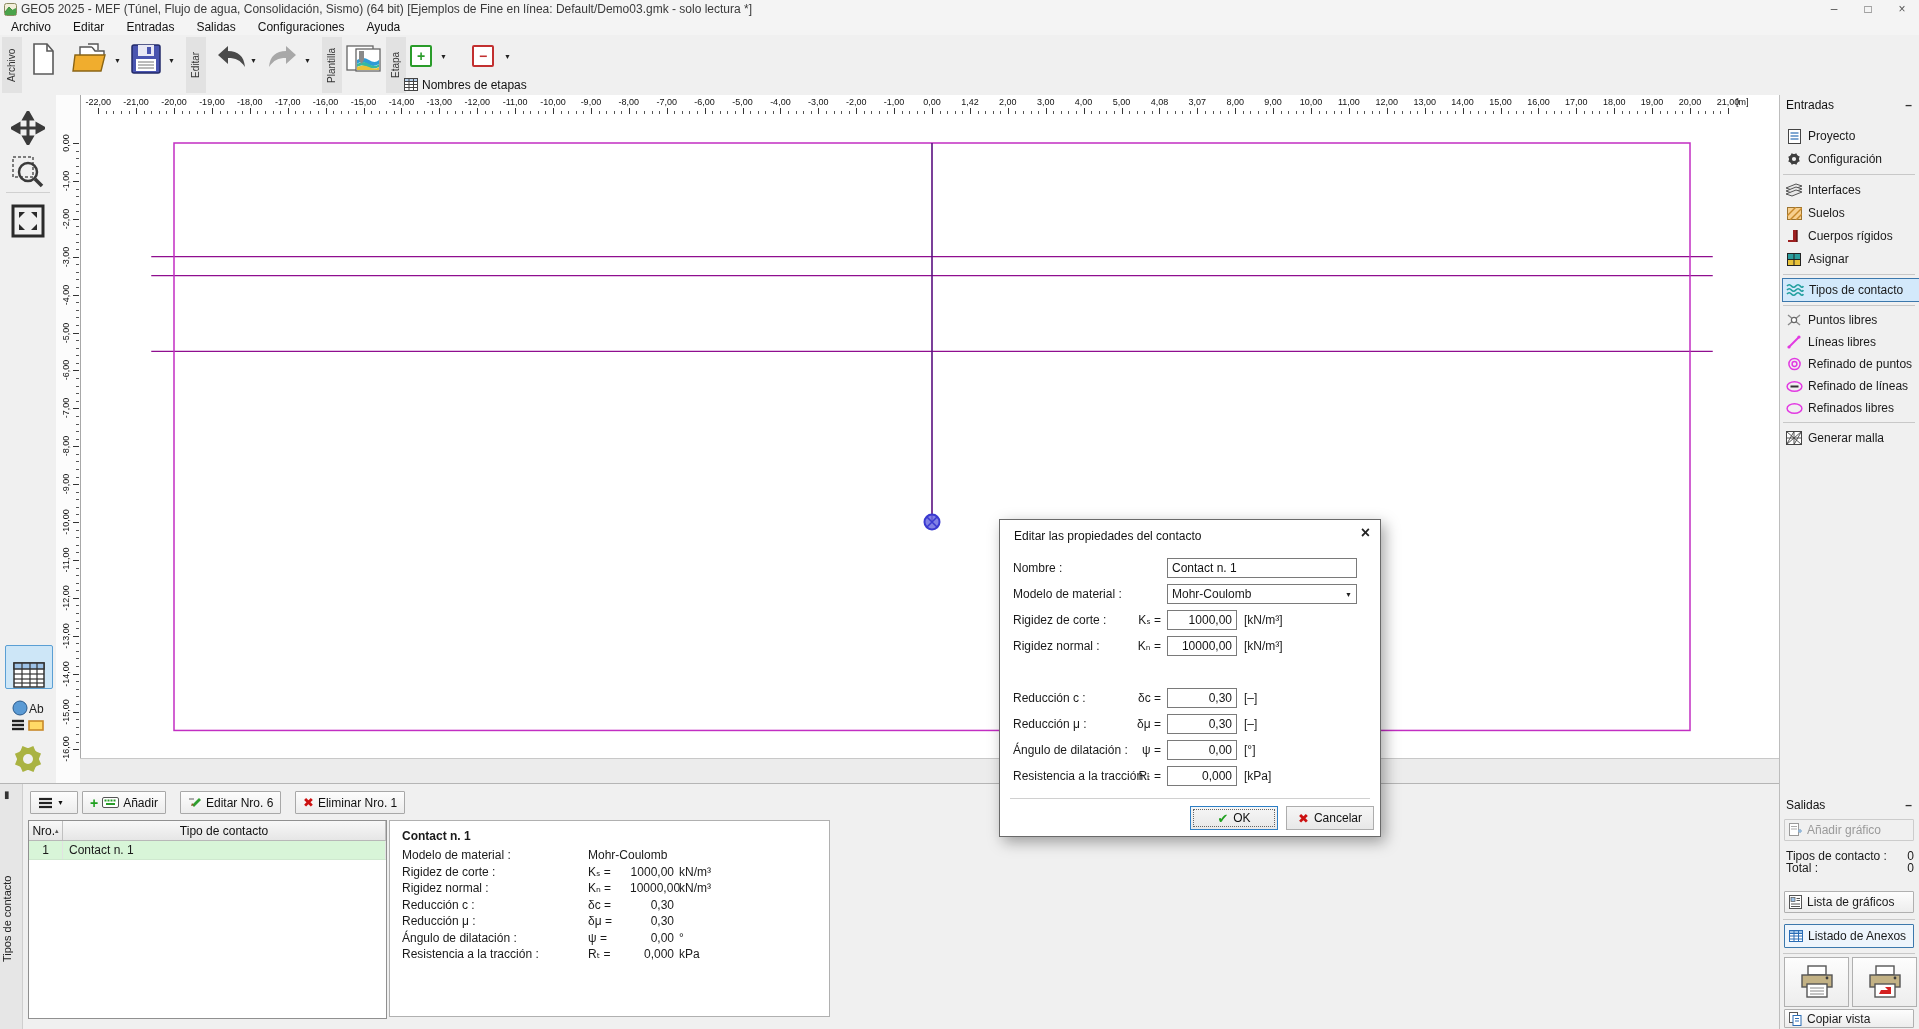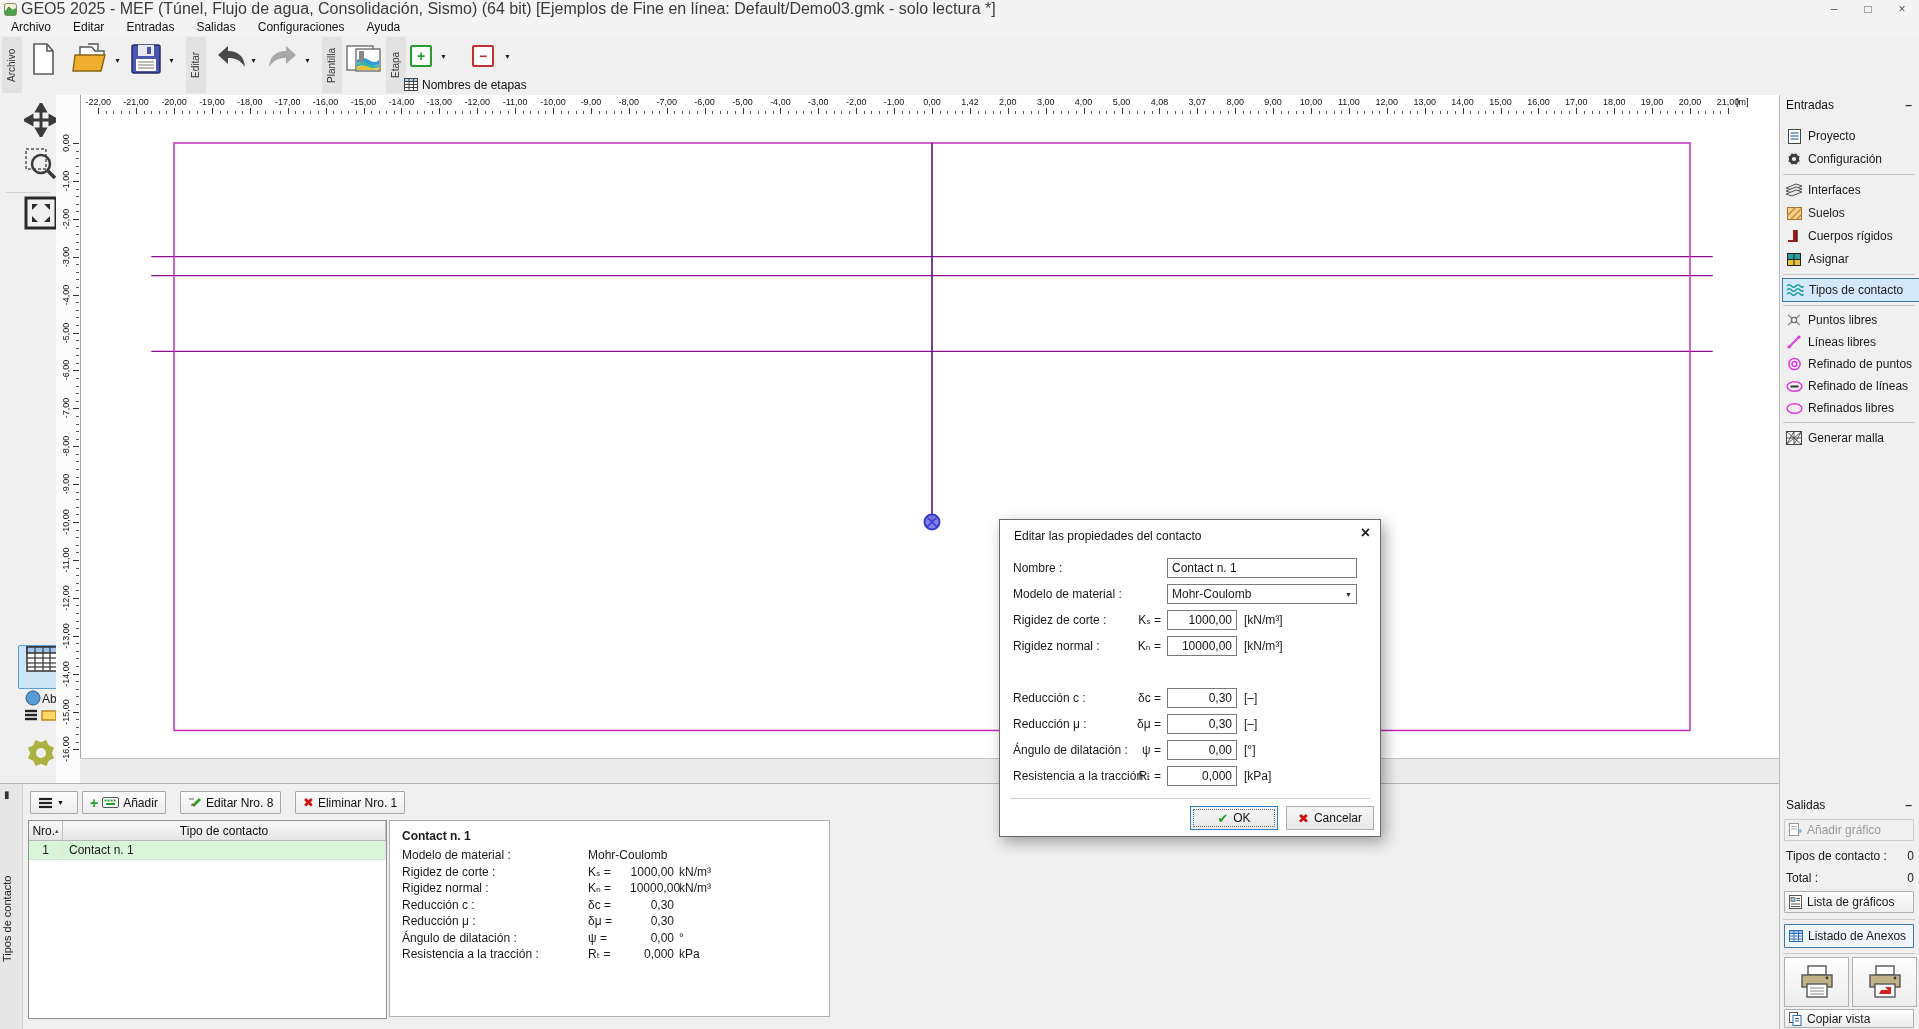--- a/index.html
+++ b/index.html
@@ -2,42 +2,42 @@
 <html><head>
 <meta charset="utf-8">
 <style>
   html,body{margin:0;padding:0;background:#d0d0d0;}
   #root{position:relative;width:1919px;height:1029px;background:#f0f0f0;overflow:hidden;
         font-family:"Liberation Sans","DejaVu Sans",sans-serif;font-size:12px;color:#1a1a1a;}
   .ab{position:absolute;}
   
   #titlebar{left:0;top:0;width:1919px;height:18px;background:#f4f4f4;border-bottom:1px solid #e2e2e2;
             display:flex;align-items:center;}
-  #titlebar .ttext{margin-left:4px;color:#3a3a3a;font-size:16px;white-space:nowrap;}
+  #titlebar .ttext{margin-left:4px;color:#3a3a3a;font-size:12px;white-space:nowrap;}
   .wctrl{width:34px;text-align:center;color:#555;font-size:12px;line-height:18px;}
   
   #menubar{left:0;top:18px;width:1919px;height:17px;background:#f4f4f4;display:flex;align-items:center;}
   .mitem{padding:0 11px;color:#111;}
   
   #toolbar{left:0;top:35px;width:1919px;height:60px;background:#f0f0f0;border-bottom:1px solid #cfcfcf;}
   .vlabel{position:absolute;top:2px;height:56px;width:20px;background:#e2e2e2;color:#333;font-size:10px;
           writing-mode:vertical-rl;transform:rotate(180deg);text-align:center;line-height:20px;}
   .tico{position:absolute;top:8px;display:flex;align-items:center;justify-content:center;}
   .caret{position:absolute;top:22px;font-size:7px;color:#222;}
   .pmbox{position:absolute;width:18px;height:18px;border:2px solid;border-radius:2px;background:#fff;
          display:flex;align-items:center;justify-content:center;font-weight:bold;font-size:14px;line-height:14px;}
   #stage-row{position:absolute;left:532px;top:6px;height:36px;display:flex;align-items:center;}
   .stagebar{width:10px;height:31px;background:#15a315;margin:0 5px;}
   .stagelbl{min-width:24px;text-align:center;color:#000;}
   #topo-btn{width:54px;height:32px;border:1px solid #68a4d8;background:#cde6f7;border-radius:2px;
             display:flex;align-items:center;justify-content:center;}
   #nombres-btn{position:absolute;left:404px;top:41px;height:17px;display:flex;align-items:center;gap:4px;color:#111;}
   
   #lefttools{left:0;top:95px;width:56px;height:688px;background:#f0f0f0;border-right:1px solid #d8d8d8;}
-  .ltbtn{position:absolute;left:18px;width:46px;height:42px;display:flex;align-items:flex-start;justify-content:center;}
+  .ltbtn{position:absolute;left:5px;width:46px;height:42px;display:flex;align-items:flex-end;justify-content:center;}
   .ltbtn.sel{background:#cde6f7;border:1px solid #5a9fd4;border-radius:2px;}
   .ltdiv{position:absolute;left:6px;width:44px;height:1px;background:#d0d0d0;}
   
   #vruler{left:56px;top:95px;width:24px;height:688px;background:#fcfcfc;overflow:hidden;}
   #canvas{left:80px;top:95px;width:1699px;height:663px;background:#ffffff;border-left:1px solid #a8a8a8;overflow:hidden;}
   .hlab{position:absolute;top:2px;width:48px;text-align:center;font-size:9px;color:#111;}
   .htick{position:absolute;top:13px;width:1px;height:6px;background:#333;}
   .htickm{position:absolute;top:16px;width:1px;height:3px;background:#555;}
   .vlab{position:absolute;width:36px;height:10px;left:-8px;text-align:center;font-size:9px;color:#111;transform:rotate(-90deg);}
   .vtick{position:absolute;left:17px;width:6px;height:1px;background:#333;}
@@ -821,21 +821,21 @@
             <line x1="2" y1="6" x2="8" y2="6" stroke="#aaa"></line>
             <path d="M9 8 L13 8 M11 6 L11 10" stroke="#8fb5d8" stroke-width="1.6"></path>
           </svg>
         </span>
     <span>Añadir gráfico</span>
   </div>
   <div class="scount" style="top:54px">
     <span>Tipos de contacto :</span>
         <span>0</span>
   </div>
-  <div class="scount" style="top:76px">
+  <div class="scount" style="top:66px">
     <span>Total :</span>
         <span>0</span>
   </div>
   <div class="sbtn" style="top:96px">
     <span>
           <svg width="13" height="14" viewBox="0 0 13 14">
             <rect x="0.5" y="0.5" width="12" height="13" fill="#fff" stroke="#555"></rect>
             <rect x="2" y="2.5" width="4" height="4" fill="#9ec3e8" stroke="#555" stroke-width="0.7"></rect>
             <line x1="7.5" y1="3.5" x2="11" y2="3.5" stroke="#555"></line>
             <line x1="7.5" y1="5.5" x2="11" y2="5.5" stroke="#555"></line>
@@ -929,21 +929,21 @@
     <span>Añadir</span>
   </div>
   <div class="bbtn" style="left:180px">
     <span>
           <svg width="14" height="13" viewBox="0 0 14 13">
             <line x1="1" y1="3" x2="6" y2="3" stroke="#777" stroke-width="1.2"></line>
             <path d="M5 11 L12 4 L14 6 L7 13 Z" fill="#2f9e2f" transform="translate(-1,-2)"></path>
             <path d="M4 12 L5 9 L7 11 Z" fill="#8a5a2a" transform="translate(-1,-2)"></path>
           </svg>
         </span>
-    <span>Editar Nro. 8</span>
+    <span>Editar Nro. 6</span>
   </div>
   <div class="bbtn" style="left:295px">
     <span class="crs">✖</span>
     <span>Eliminar Nro. 1</span>
   </div>
   <div id="btable">
     <div class="throw">
       <div class="thc" style="width:34px">
         <span>Nro.</span>
             <span style="font-size:7px;color:#555">▴</span>

